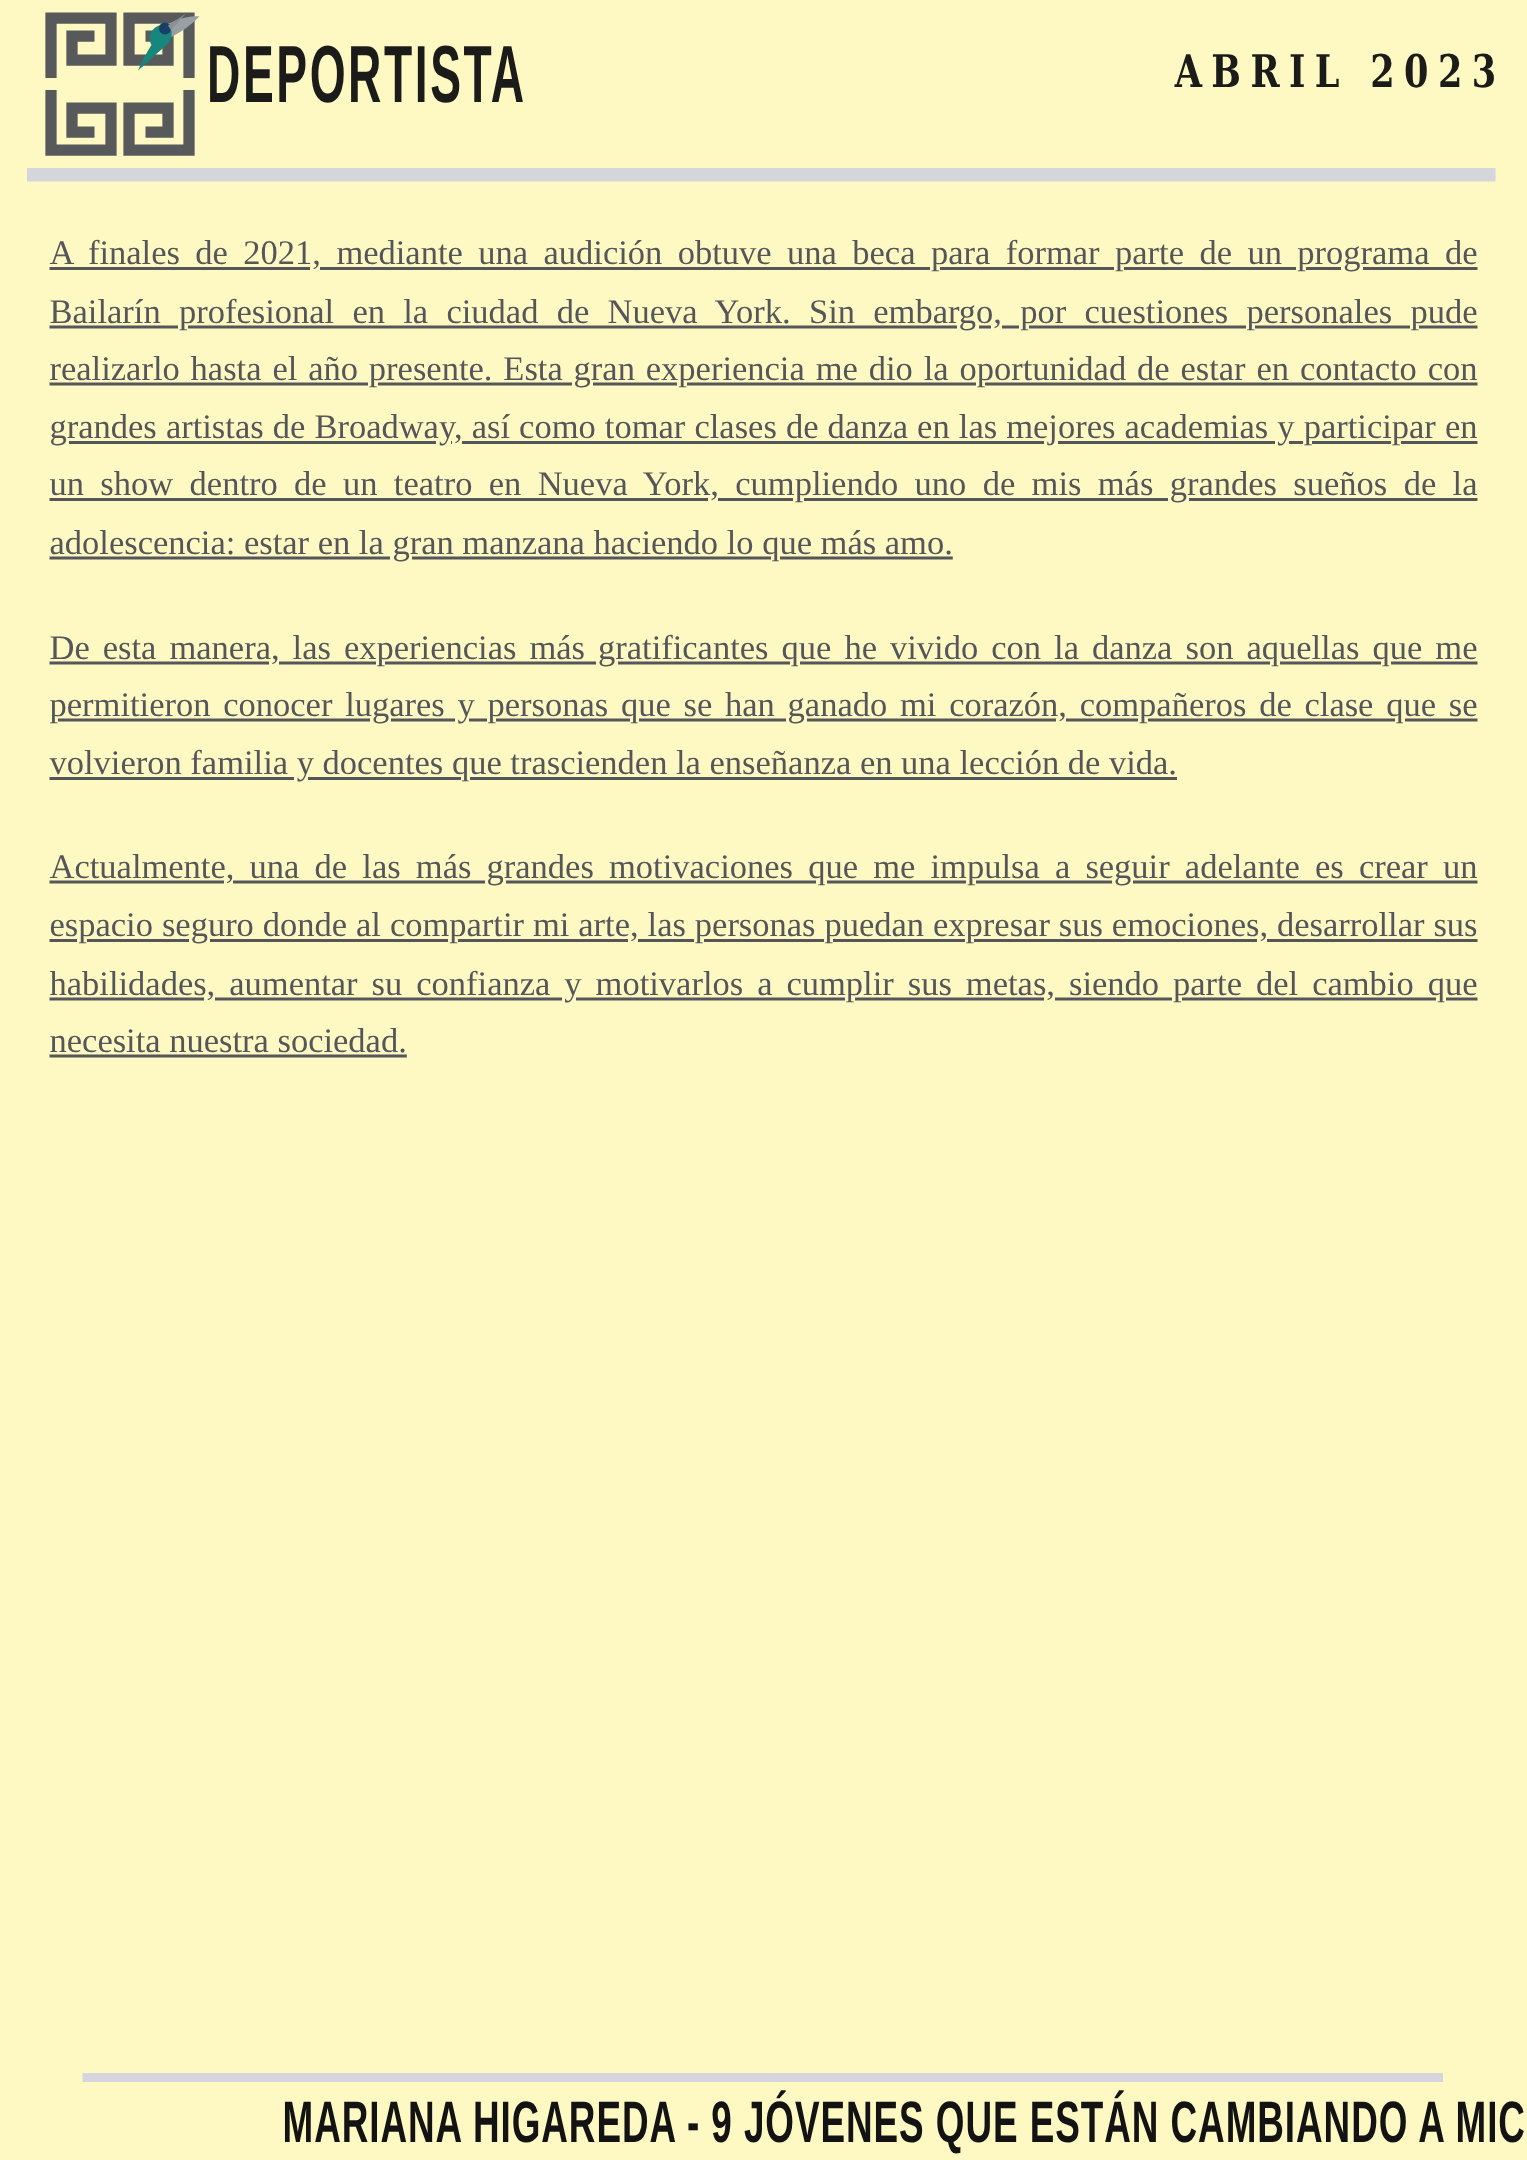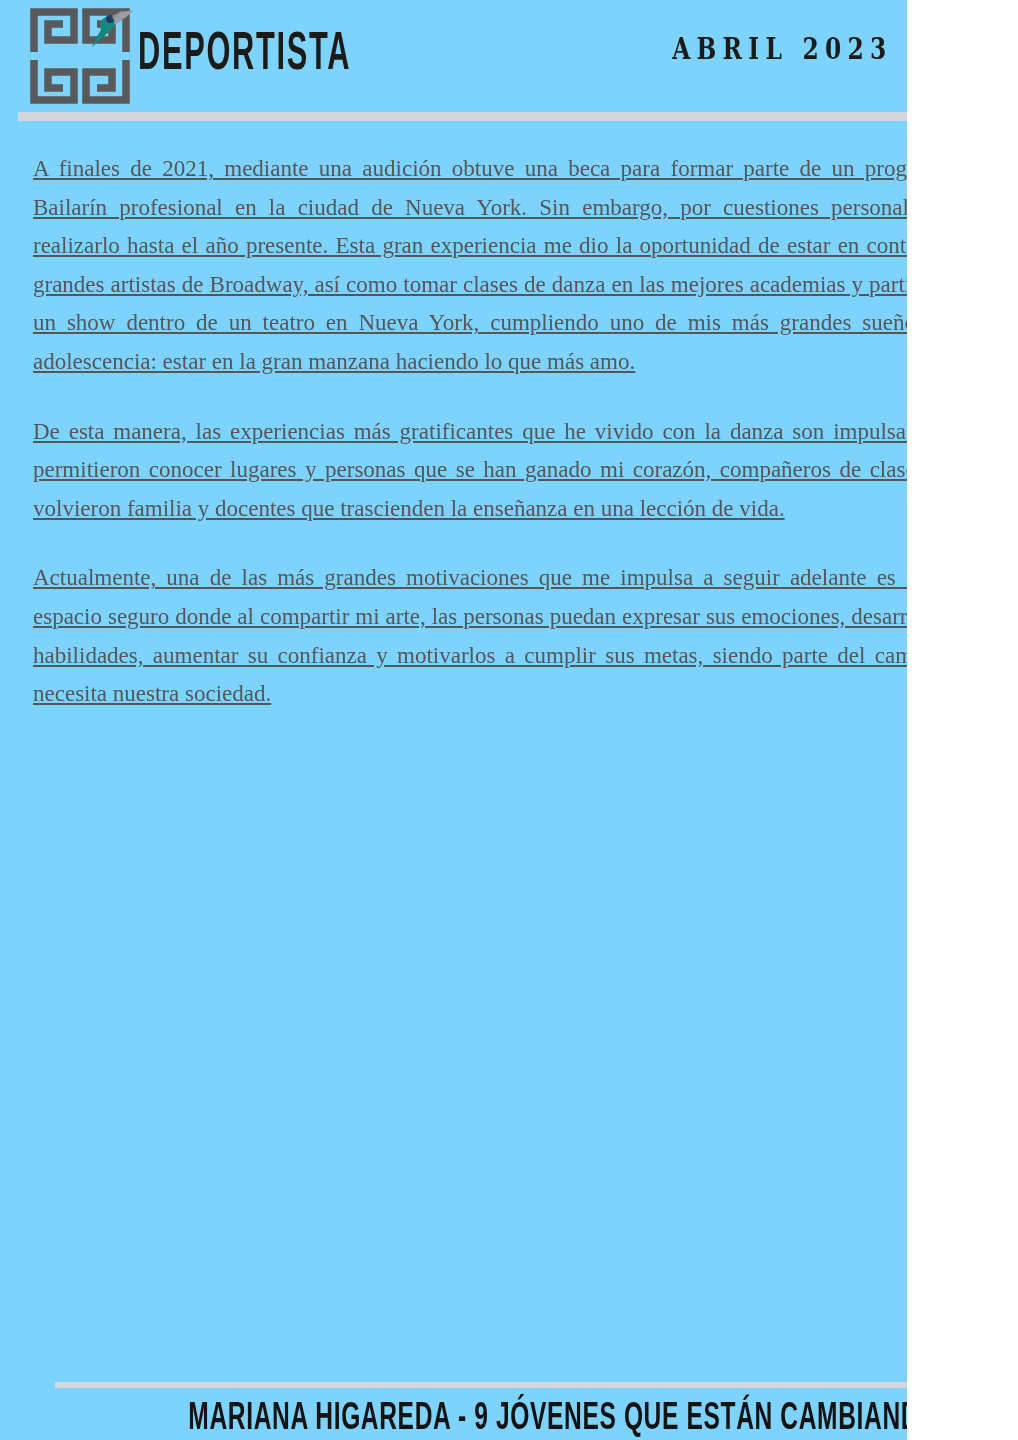--- a/index.html
+++ b/index.html
@@ -1,19 +1,19 @@
 <!DOCTYPE html>
 <html><head>
 <meta charset="utf-8">
 <style>
   html,body{margin:0;padding:0;background:#ffffff;}
   .page{
     position:relative;
-    width:907px;height:1440px;
-    background:#7dd3fc;
+    width:1018px;height:1440px;
+    background:#fef9c3;
     overflow:hidden;
     font-family:"Liberation Sans",sans-serif;
   }
   
   .logo-svg{position:absolute;left:30px;top:6px;width:140px;height:100px;}
   .brand{
     position:absolute;left:138px;top:23px;
     font-family:"Liberation Sans",sans-serif;
     font-size:54px;font-weight:bold;line-height:54px;
     letter-spacing:3px;color:#1b1b1a;white-space:nowrap;
@@ -77,21 +77,21 @@
 
     <div class="brand">DEPORTISTA</div>
 
     <div class="issue">ABRIL 2023</div>
 
     <div class="header-rule"></div>
   </div>
 
   <div class="article">
     <p>A finales de 2021, mediante una audición obtuve una beca para formar parte de un programa de Bailarín profesional en la ciudad de Nueva York. Sin embargo, por cuestiones personales pude realizarlo hasta el año presente. Esta gran experiencia me dio la oportunidad de estar en contacto con grandes artistas de Broadway, así como tomar clases de danza en las mejores academias y participar en un show dentro de un teatro en Nueva York, cumpliendo uno de mis más grandes sueños de la adolescencia: estar en la gran manzana haciendo lo que más amo.</p>
-    <p>De esta manera, las experiencias más gratificantes que he vivido con la danza son impulsa que me permitieron conocer lugares y personas que se han ganado mi corazón, compañeros de clase que se volvieron familia y docentes que trascienden la enseñanza en una lección de vida.</p>
+    <p>De esta manera, las experiencias más gratificantes que he vivido con la danza son aquellas que me permitieron conocer lugares y personas que se han ganado mi corazón, compañeros de clase que se volvieron familia y docentes que trascienden la enseñanza en una lección de vida.</p>
     <p>Actualmente, una de las más grandes motivaciones que me impulsa a seguir adelante es crear un espacio seguro donde al compartir mi arte, las personas puedan expresar sus emociones, desarrollar sus habilidades, aumentar su confianza y motivarlos a cumplir sus metas, siendo parte del cambio que necesita nuestra sociedad.</p>
   </div>
 
   <div>
     <div class="footer-rule"></div>
     <div class="footer-caption">MARIANA HIGAREDA - 9 JÓVENES QUE ESTÁN CAMBIANDO A MICHOACÁN</div>
   </div>
 
 </div>
 

